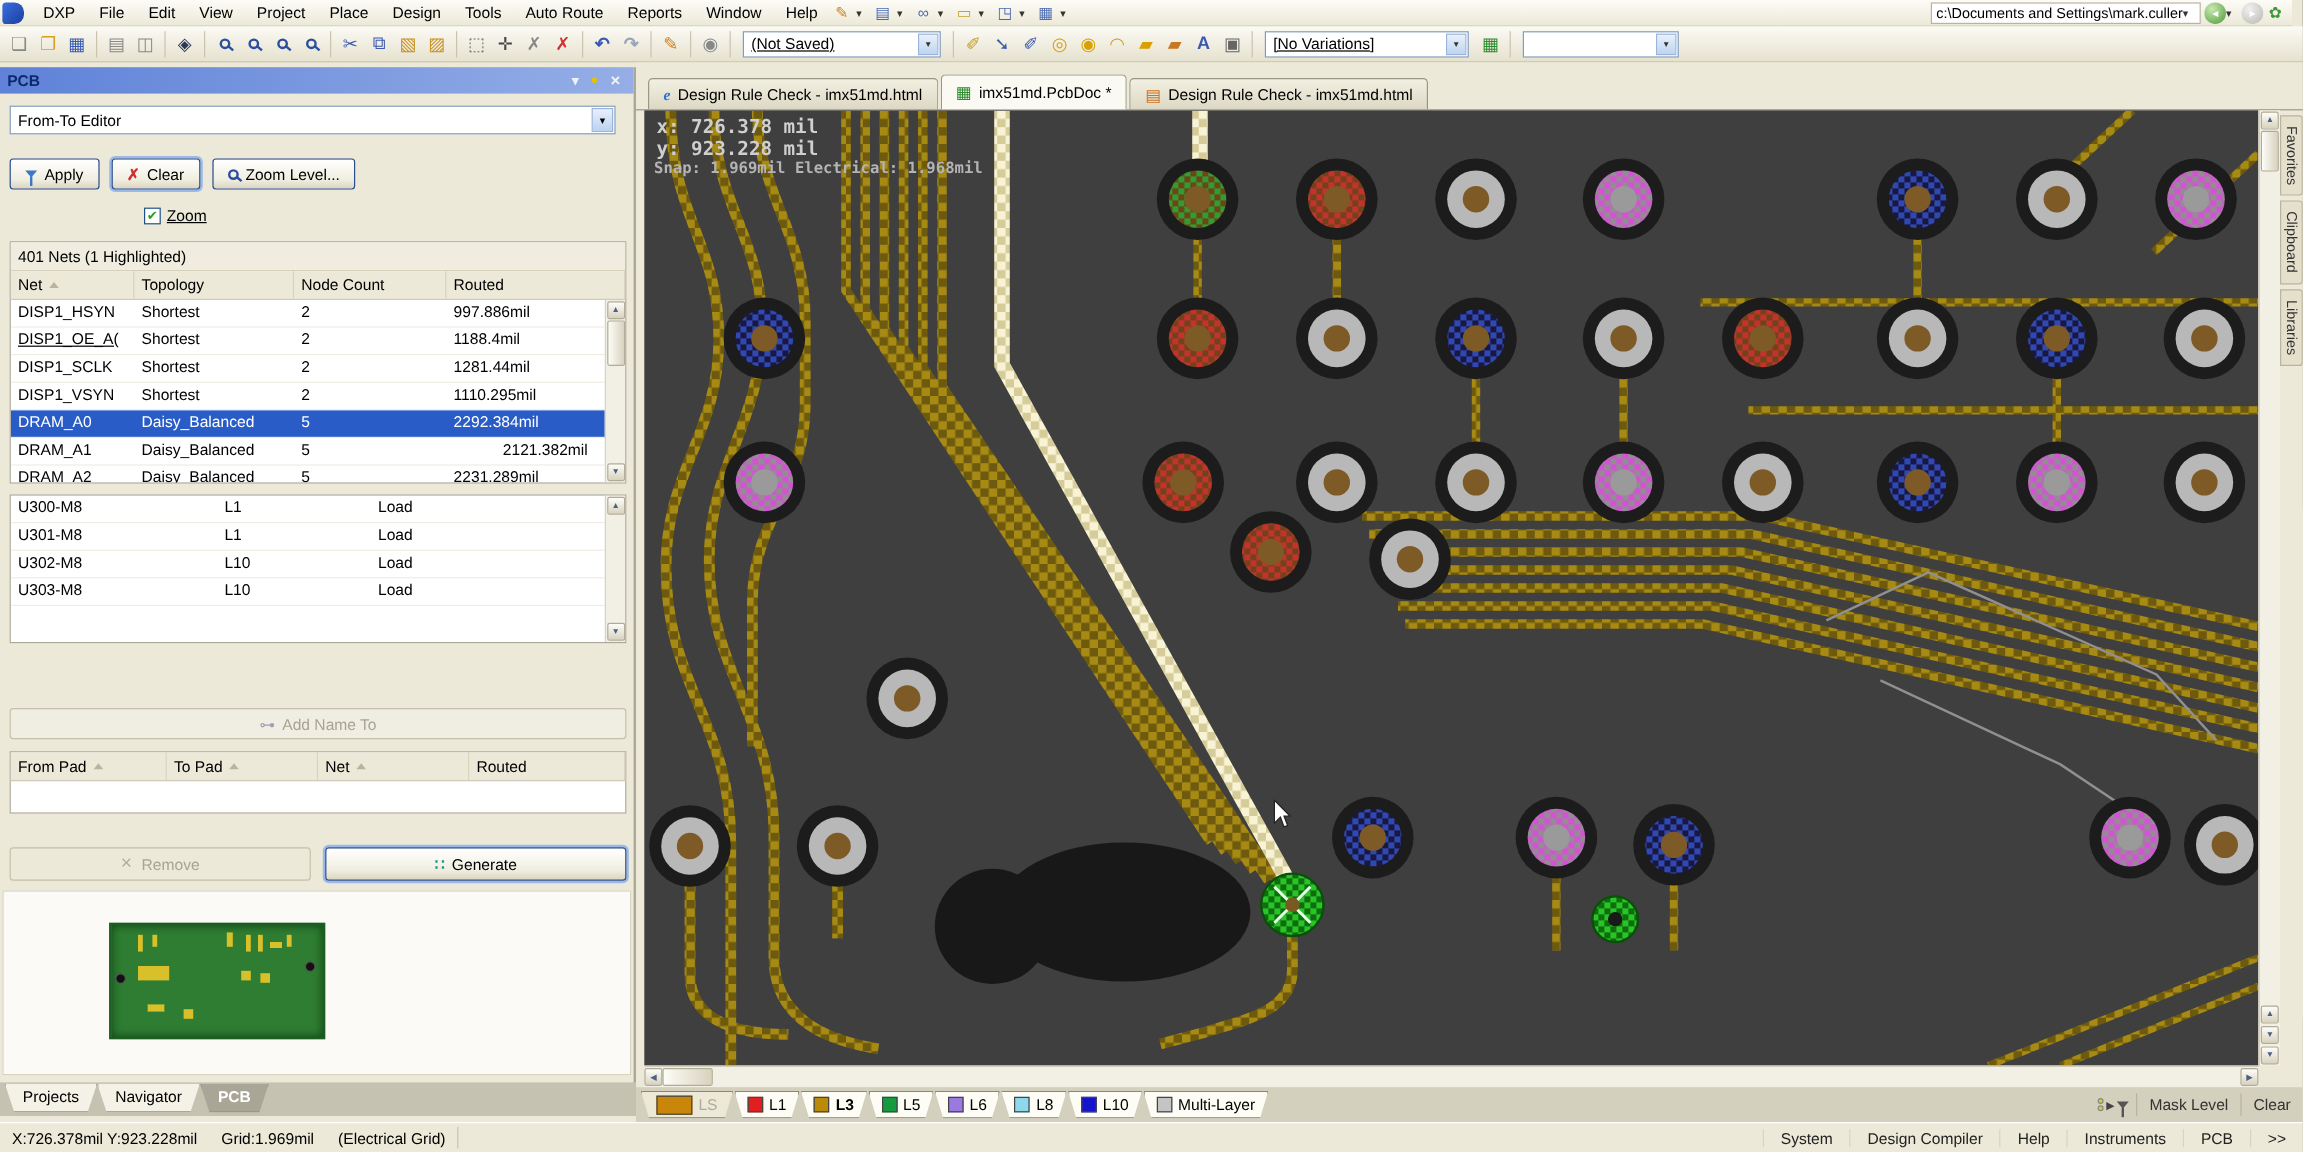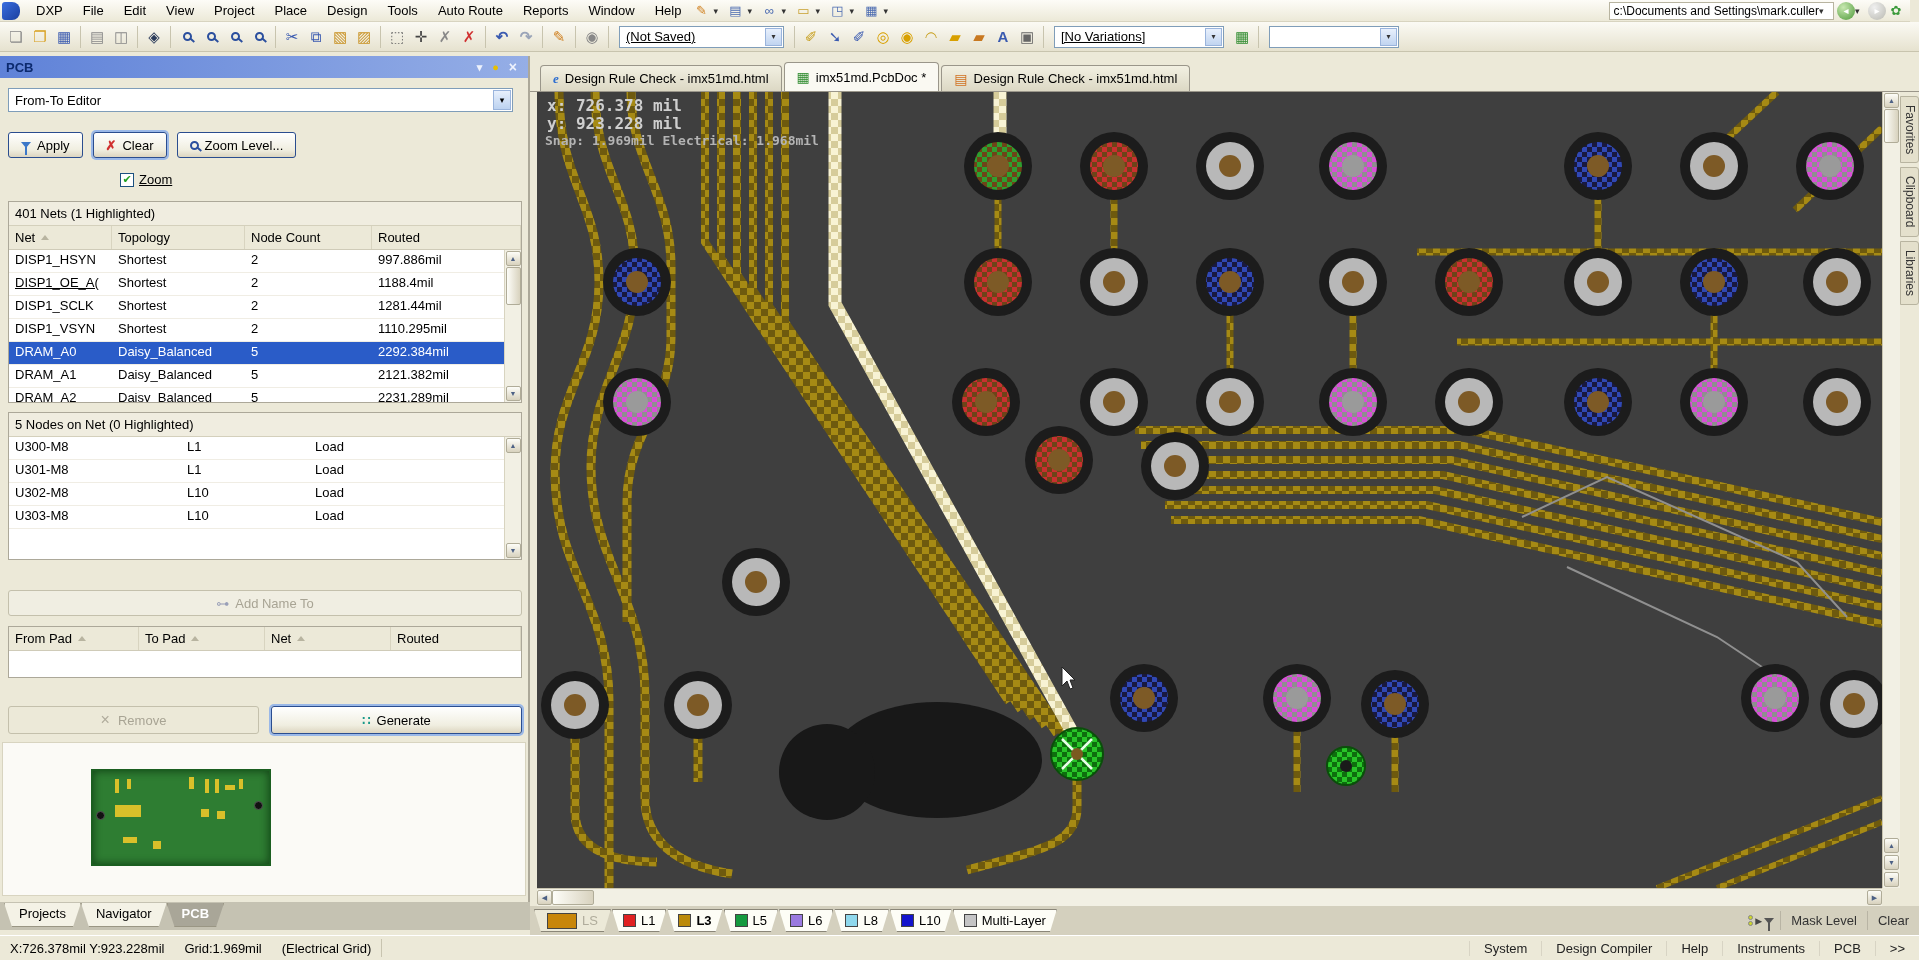--- a/index.html
+++ b/index.html
@@ -306,42 +306,39 @@
         <div class="trow selrow" style="background: rgb(42, 92, 200);">
             <span class="cell" style="width:103px;">DRAM_A0</span>
             <span class="cell" style="width:133px;">Daisy_Balanced</span>
             <span class="cell" style="width:127px;">5</span>
             <span class="cell" style="flex:1;">2292.384mil</span>
           </div>
         <div class="trow">
             <span class="cell" style="width:103px;">DRAM_A1</span>
             <span class="cell" style="width:133px;">Daisy_Balanced</span>
             <span class="cell" style="width:127px;">5</span>
-            <span class="cell" style="flex:1;">2121.382mil</span>
+            <span class="cell" style="flex:1;margin-left:41px;">2121.382mil</span>
           </div>
         <div class="trow">
             <span class="cell" style="width:103px;">DRAM_A2</span>
             <span class="cell" style="width:133px;">Daisy_Balanced</span>
             <span class="cell" style="width:127px;">5</span>
             <span class="cell" style="flex:1;">2231.289mil</span>
           </div>
       </div>
       <div class="vscroll">
         <span class="sbtn">▲</span>
         <span class="sthumb" style="height:38px;"></span>
         <span class="sfill"></span>
         <span class="sbtn">▼</span>
       </div>
     </div>
   </div>
 
   <div class="grp" id="nodesgrp">
-    <div class="sechdr">
-        <span>5 Nodes on Net (0 Highlighted)</span>
-      </div>
     <div class="tbodyclip" style="height:122px;">
       <div style="margin-right:17px;">
         <div class="trow">
             <span class="cell" style="width:172px;">U300-M8</span>
             <span class="cell" style="width:128px;">L1</span>
             <span class="cell" style="flex:1;">Load</span>
           </div>
         <div class="trow">
             <span class="cell" style="width:172px;">U301-M8</span>
             <span class="cell" style="width:128px;">L1</span>

